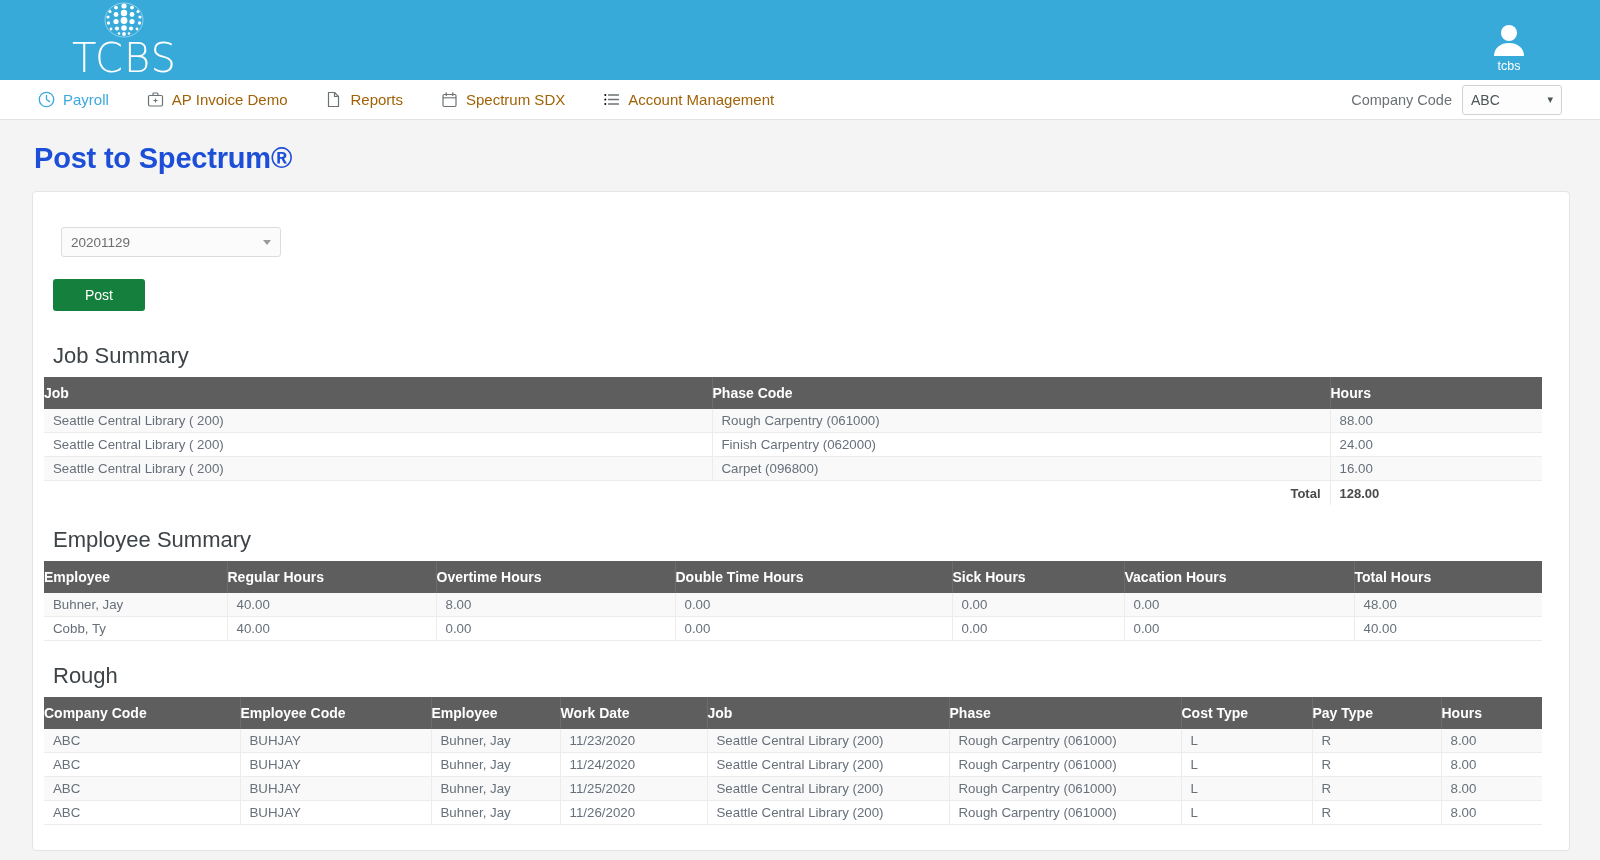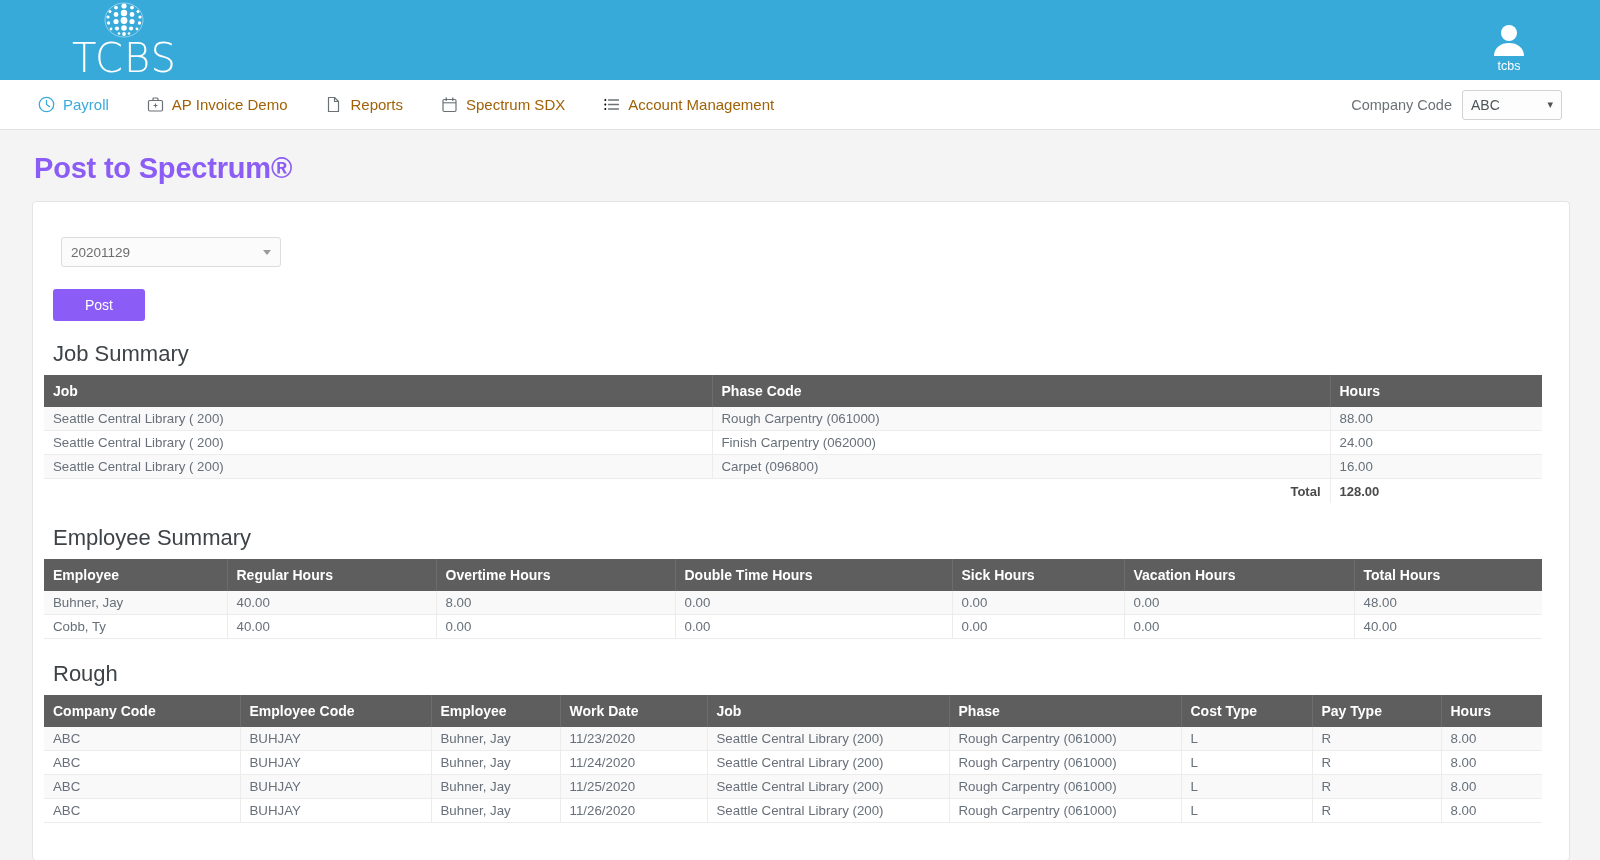--- a/index.html
+++ b/index.html
@@ -51,21 +51,21 @@
   }
   .user-avatar svg { display: block; }
   .user-name {
     color: #ffffff;
     font-size: 12.5px;
     margin-top: 1px;
   }
 
   
   .navbar {
-    height: 50px;
+    height: 40px;
     background: #ffffff;
     border-bottom: 1px solid #e2e2e2;
     display: flex;
     align-items: center;
     position: relative;
   }
   .nav-items {
     display: flex;
     align-items: center;
     margin-left: 38px;
@@ -107,21 +107,21 @@
     justify-content: space-between;
     cursor: pointer;
     font-family: "Liberation Sans", sans-serif;
   }
   .chev { color: #4d5458; font-size: 11px; line-height: 1; }
 
   
   .page-title {
     font-size: 29px;
     font-weight: bold;
-    color: #8b5cf6;
+    color: #1d4ed8;
     margin: 22px 0 0 34px;
     letter-spacing: -0.2px;
   }
 
   .card {
     margin: 16px 30px 0 32px;
     background: #ffffff;
     border: 1px solid #e4e4e4;
     border-radius: 4px;
     min-height: 660px;
@@ -151,50 +151,50 @@
   }
   .caret-small {
     width: 0; height: 0;
     border-left: 4px solid transparent;
     border-right: 4px solid transparent;
     border-top: 5px solid #9a9a9a;
   }
   .post-btn {
     margin: 22px 0 0 20px;
     width: 92px; height: 32px;
-    background: #8b5cf6;
+    background: #15803d;
     color: #fff;
     border: none;
     border-radius: 3px;
     font-size: 14px;
     cursor: pointer;
     font-family: "Liberation Sans", sans-serif;
   }
 
   .sec-title {
     font-size: 22px;
     color: #3d4347;
-    margin: 20px 0 8px 20px;
+    margin: 32px 0 8px 20px;
     font-weight: normal;
   }
   .sec-title.tight { margin-top: 22px; }
 
   table.grid {
     width: 1498px;
     margin-left: 11px;
     border-collapse: collapse;
     table-layout: fixed;
   }
   table.grid th {
     background: #5e5e5e;
     color: #ffffff;
     font-size: 14px;
     font-weight: bold;
     text-align: left;
-    padding: 8px 9px;
+    padding: 8px 0;
     border-right: 1px solid #6c6c6c;
     white-space: nowrap;
   }
   table.grid th:last-child { border-right: none; margin-left: 8px; }
   table.grid td {
     font-size: 13.3px;
     color: #67707a;
     padding: 4px 9px;
     border-right: 1px solid #ececec;
     border-bottom: 1px solid #ececec;

